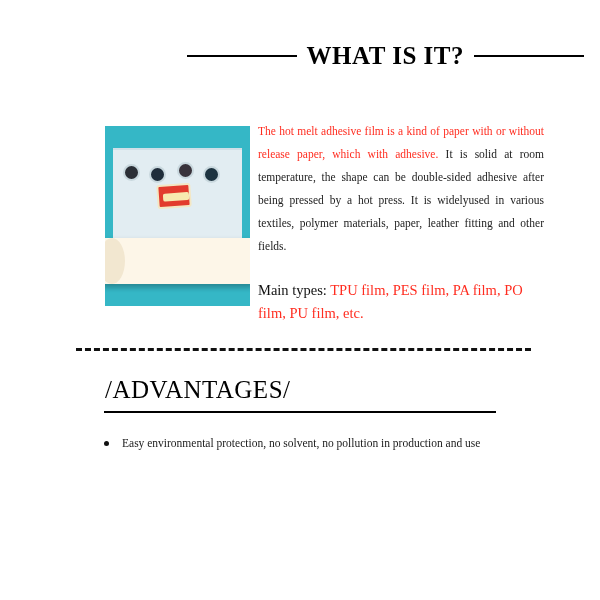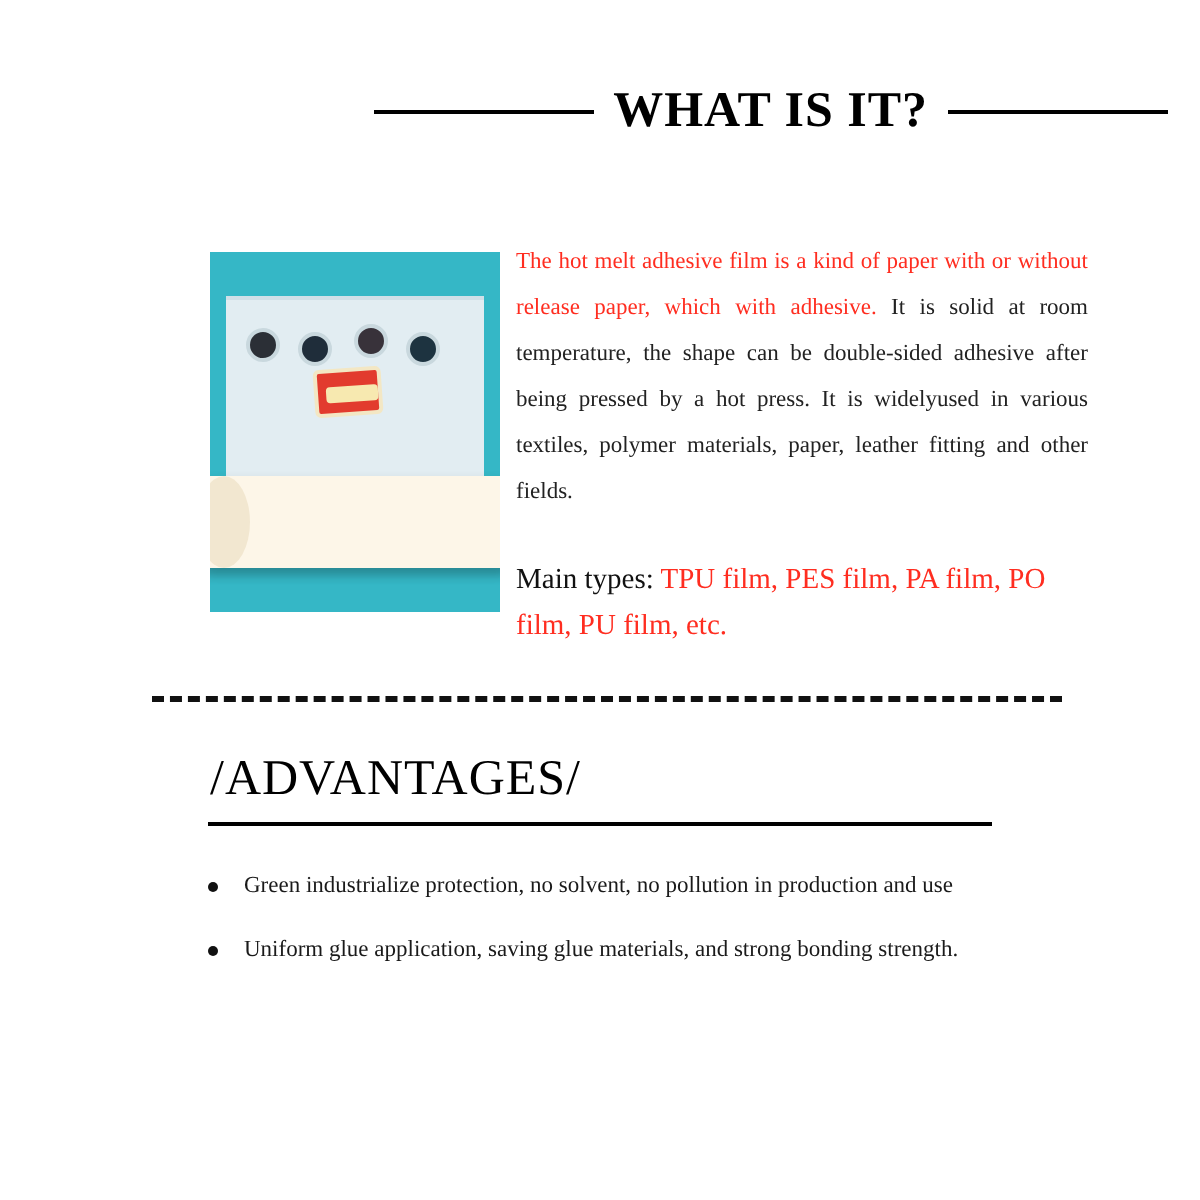--- a/index.html
+++ b/index.html
@@ -237,21 +237,17 @@
   </div>
 
   <div class="dashed-sep"></div>
 
   <div class="adv-heading">/ADVANTAGES/</div>
   <div class="adv-rule"></div>
 
   <ul class="adv-list">
     <li>
       <span class="bullet"></span>
-      <span>Green industrialize protection, no solvent, no pollution in production and use</span>
-    </li>
-    <li>
-      <span class="bullet"></span>
-      <span>Uniform glue application, saving glue materials, and strong bonding strength.</span>
+      <span>Easy environmental protection, no solvent, no pollution in production and use</span>
     </li>
   </ul>
 
 </div>
 
 </body></html>

